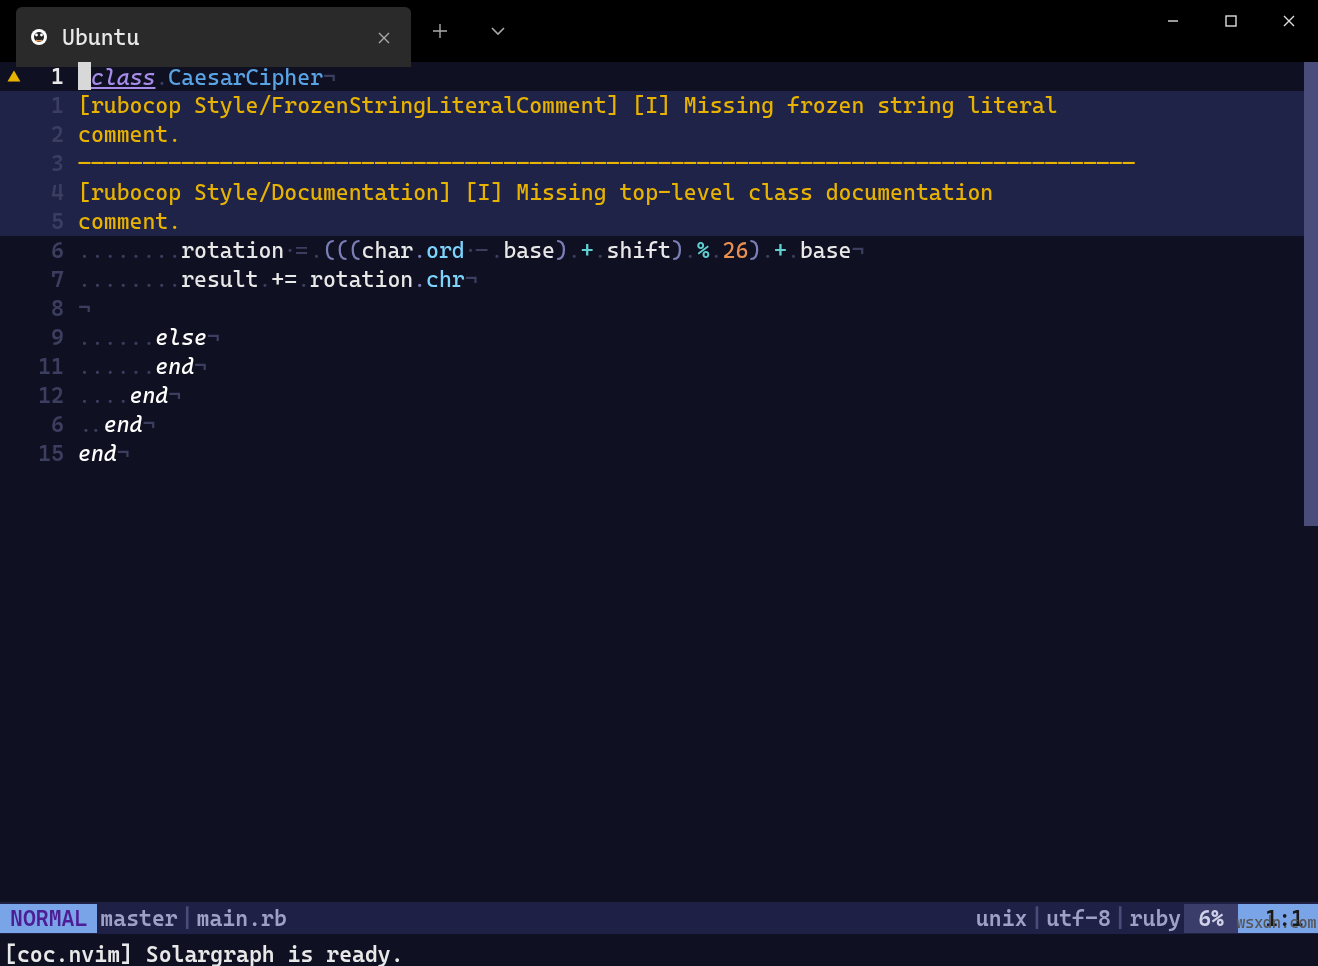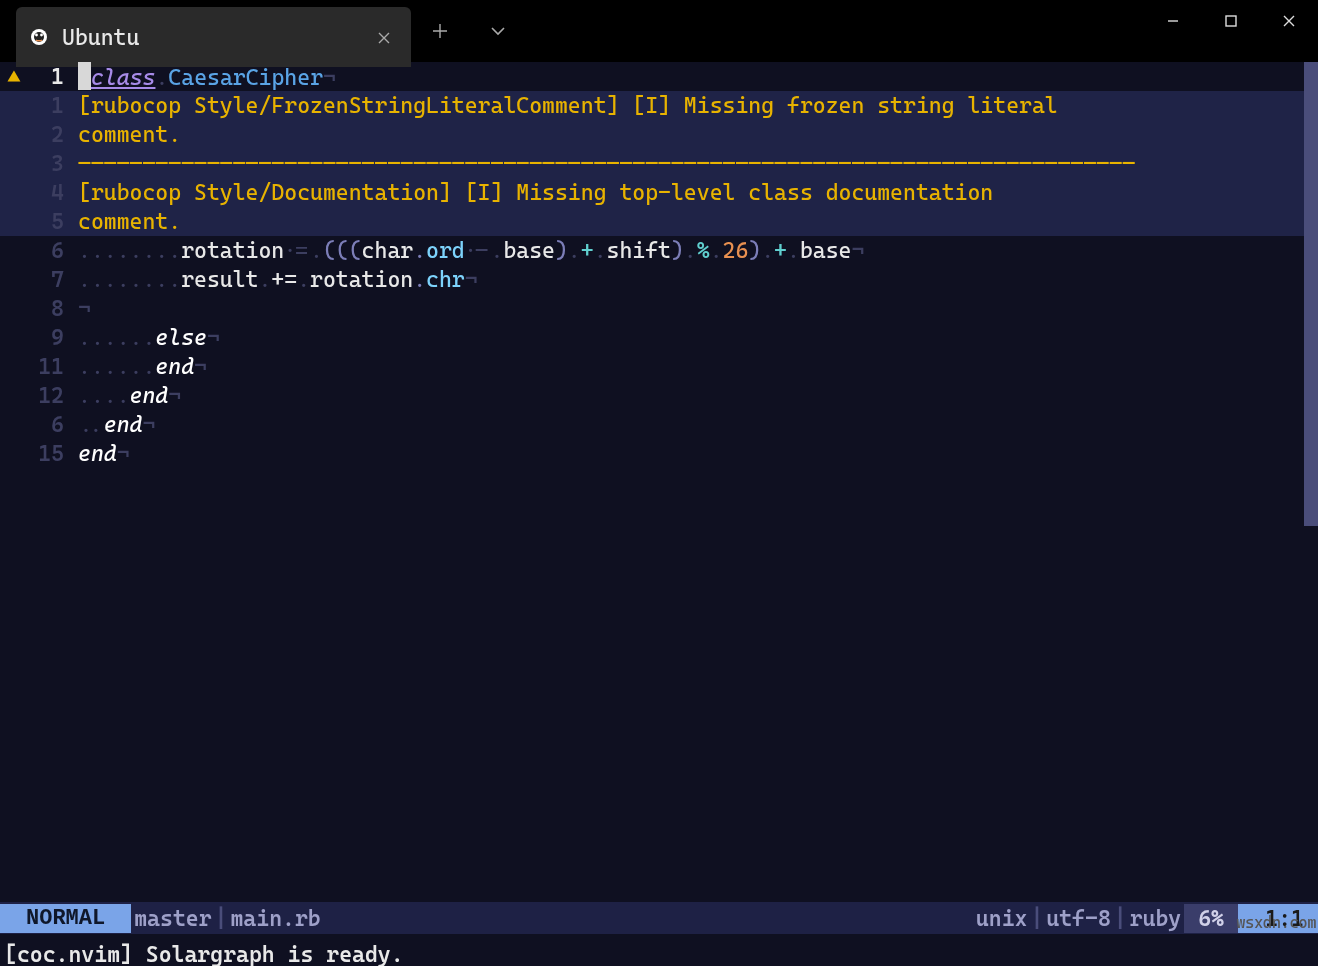--- a/index.html
+++ b/index.html
@@ -84,21 +84,21 @@
 .statusline {
   position: absolute;
   bottom: 32px;
   left: 0; right: 0;
   height: 32px;
   background: #1e2145;
   display: flex;
   align-items: center;
   font-weight: 600;
 }
-.sl-mode { background: #7aa4e8; color: #0f172a; padding: 2px 26px; font-family: Liberation Mono, monospace; }
+.sl-mode { background: #7aa4e8; color: #4c1d95; padding: 2px 10px; }
 .sl-seg { color: #9ea0c8; padding: 0 3px; }
 .sl-sep { color: #4a4d7a; }
 .sl-right { margin-left: auto; display: flex; align-items: center; }
 .sl-pct { background: #3a3d6a; color: #d0d0e8; padding: 2px 14px; }
 .sl-pos { background: #7aa4e8; color: #1a1a1a; padding: 2px 14px; min-width: 80px; text-align: right; }
 .cmdline {
   position: absolute;
   bottom: 0;
   left: 0; right: 0;
   height: 23px;

